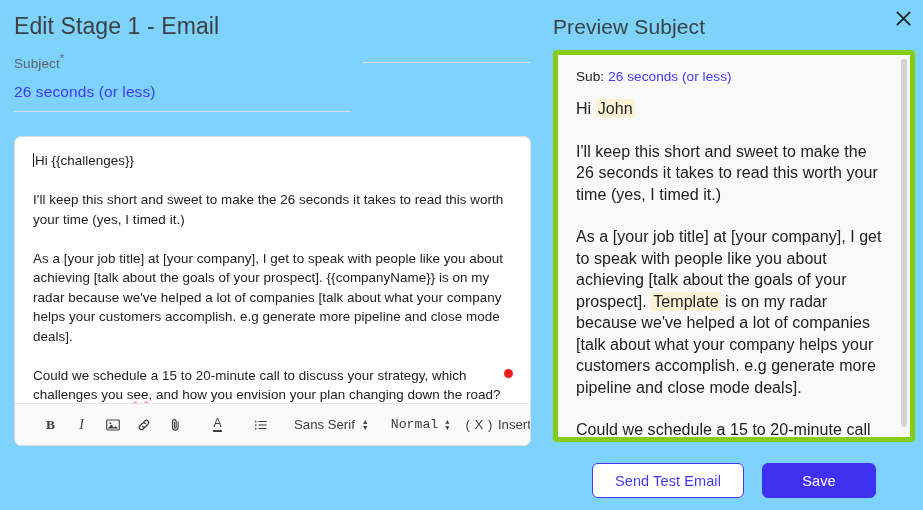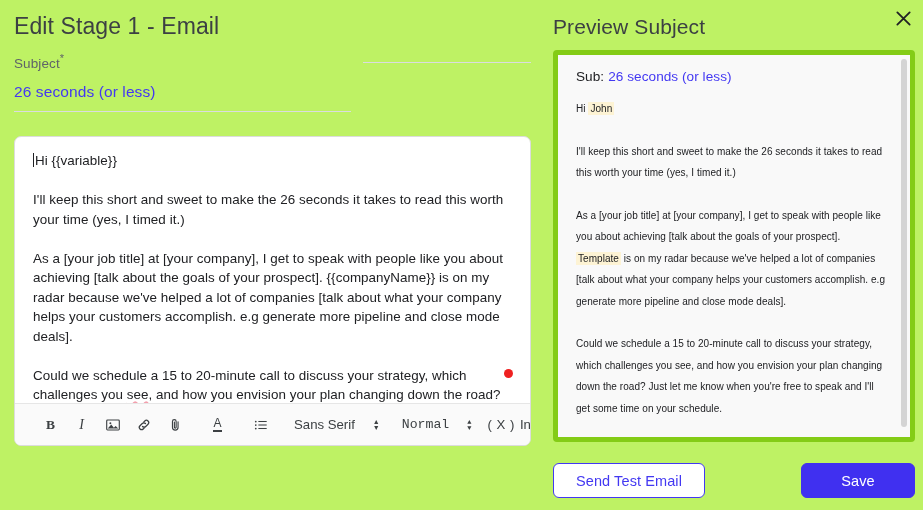--- a/index.html
+++ b/index.html
@@ -3,21 +3,21 @@
 <meta charset="utf-8">
 <style>
   * { box-sizing: border-box; margin: 0; padding: 0; }
   html, body {
     width: 923px; height: 510px;
     background: #ffffff;
     font-family: "Liberation Sans", sans-serif;
     overflow: hidden;
     -webkit-font-smoothing: antialiased;
   }
-  #app { position: relative; width: 923px; height: 510px; background: #bef264; }
+  #app { position: relative; width: 923px; height: 510px; background: #7dd3fc; }
 
   
   #left-panel { position: absolute; left: 0; top: 0; width: 545px; height: 510px; }
 
   #page-title {
     position: absolute; left: 14px; top: 13px;
     font-size: 23px; color: #3c4043; font-weight: 400; letter-spacing: .1px;
     white-space: nowrap;
   }
 
@@ -73,21 +73,21 @@
     background: #fafafa; border-top: 1px solid #e6e6e6;
     display: flex; align-items: center; padding-left: 26px; gap: 0;
   }
   .tb-btn {
     display: flex; align-items: center; justify-content: center;
     height: 24px; min-width: 19px; color: #3c4043; cursor: pointer;
   }
   .tb-gap-a { margin-right: 12px; }
   .tb-gap-b { margin-right: 24px; }
   .tb-sel {
-    display: flex; align-items: center; gap: 18px; cursor: pointer;
+    display: flex; align-items: center; gap: 7px; cursor: pointer;
     font-size: 13.2px; color: #3c4043; white-space: nowrap;
   }
   .tb-sel-arrows {
     display: inline-flex; flex-direction: column; line-height: 0;
     font-size: 7px; color: #3c4043;
   }
   .tb-sel-arrows span { display: block; height: 6px; line-height: 6px; }
   #tb-insert-var {
     font-size: 13.2px; color: #3c4043; white-space: nowrap; cursor: pointer;
     display: flex; align-items: center; gap: 5px;
@@ -113,33 +113,33 @@
     overflow: hidden;
   }
   #preview-content {
     padding: 14px 22px 0 18px;
   }
   #preview-sub {
     font-size: 13.6px; color: #202124; letter-spacing: .05px; margin-bottom: 14px;
   }
   #preview-sub .sub-val { color: #4338f2; margin-left: 4px; }
   #preview-content p {
-    font-size: 10px; line-height: 21.5px; color: #202124; letter-spacing: .05px;
+    font-size: 16px; line-height: 21.5px; color: #202124; letter-spacing: .05px;
   }
   #preview-content p + p { margin-top: 21px; }
   .hl { background: #fdf3d4; padding: 1px 2px; }
 
   #preview-scrollbar {
     position: absolute; right: 3px; top: 4px; width: 6px; height: 368px;
     background: #d4d4d4; border-radius: 3px;
   }
 
   #actions {
     position: absolute; left: 8px; right: 8px; bottom: 12px;
-    display: flex; justify-content: space-between; align-items: center; gap: 18px;
+    display: flex; justify-content: center; align-items: center; gap: 18px;
   }
   .btn {
     font-size: 14.5px; border-radius: 6px; cursor: pointer;
     display: flex; align-items: center; justify-content: center;
     letter-spacing: .1px;
   }
   #btn-send-test {
     width: 152px; height: 35px;
     background: #fff; border: 1px solid #4338f2; color: #4338f2;
   }
@@ -162,21 +162,21 @@
       <div class="field-value">26 seconds (or less)</div>
       <div class="field-underline"></div>
     </div>
 
     <div class="field" id="field-template">
       <div class="field-underline"></div>
     </div>
 
     <div id="editor-card">
       <div id="editor-body">
-        <p><span class="caret"></span><span>Hi {{variable}}</span></p>
+        <p><span class="caret"></span><span>Hi {{challenges}}</span></p>
         <p>I'll keep this short and sweet to make the 26 seconds it takes to read this worth your time (yes, I timed it.)</p>
         <p>As a [your job title] at [your company], I get to speak with people like you about achieving [talk about the goals of your prospect]. {{companyName}} is on my radar because we've helped a lot of companies [talk about what your company helps your customers accomplish. e.g generate more pipeline and close mode deals].</p>
         <p><span>Could we schedule a 15 to 20-minute call to discuss your strategy, which challenges you </span><span class="misspell">see</span><span>, and how you envision your plan changing down the road? Just let me know when you're free to speak and I'll get some time on your schedule.</span></p>
         <div id="red-dot"></div>
       </div>
 
       <div id="editor-toolbar">
         <div class="tb-btn tb-gap-a">
             <span style="font-weight:bold;font-size:13.5px;font-family:'Liberation Serif',serif;">B</span>
           </div>

